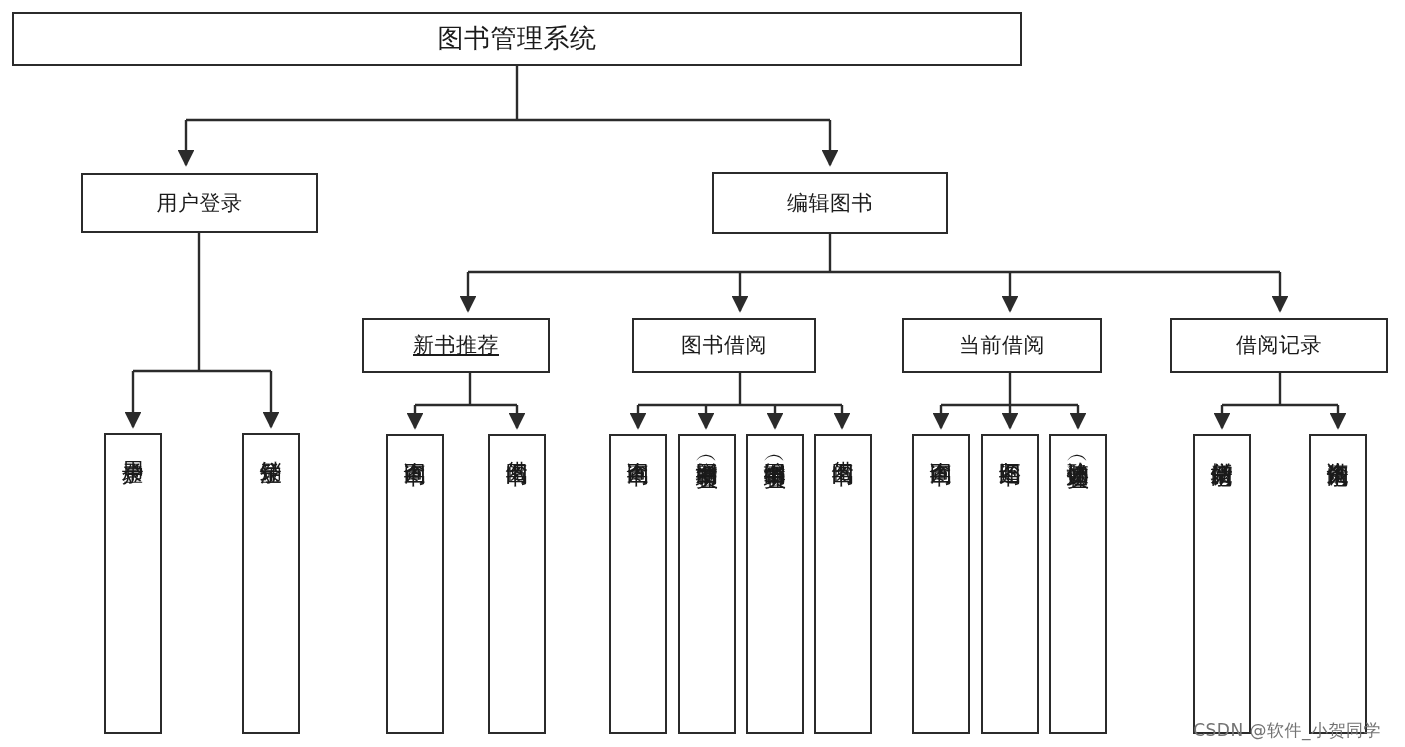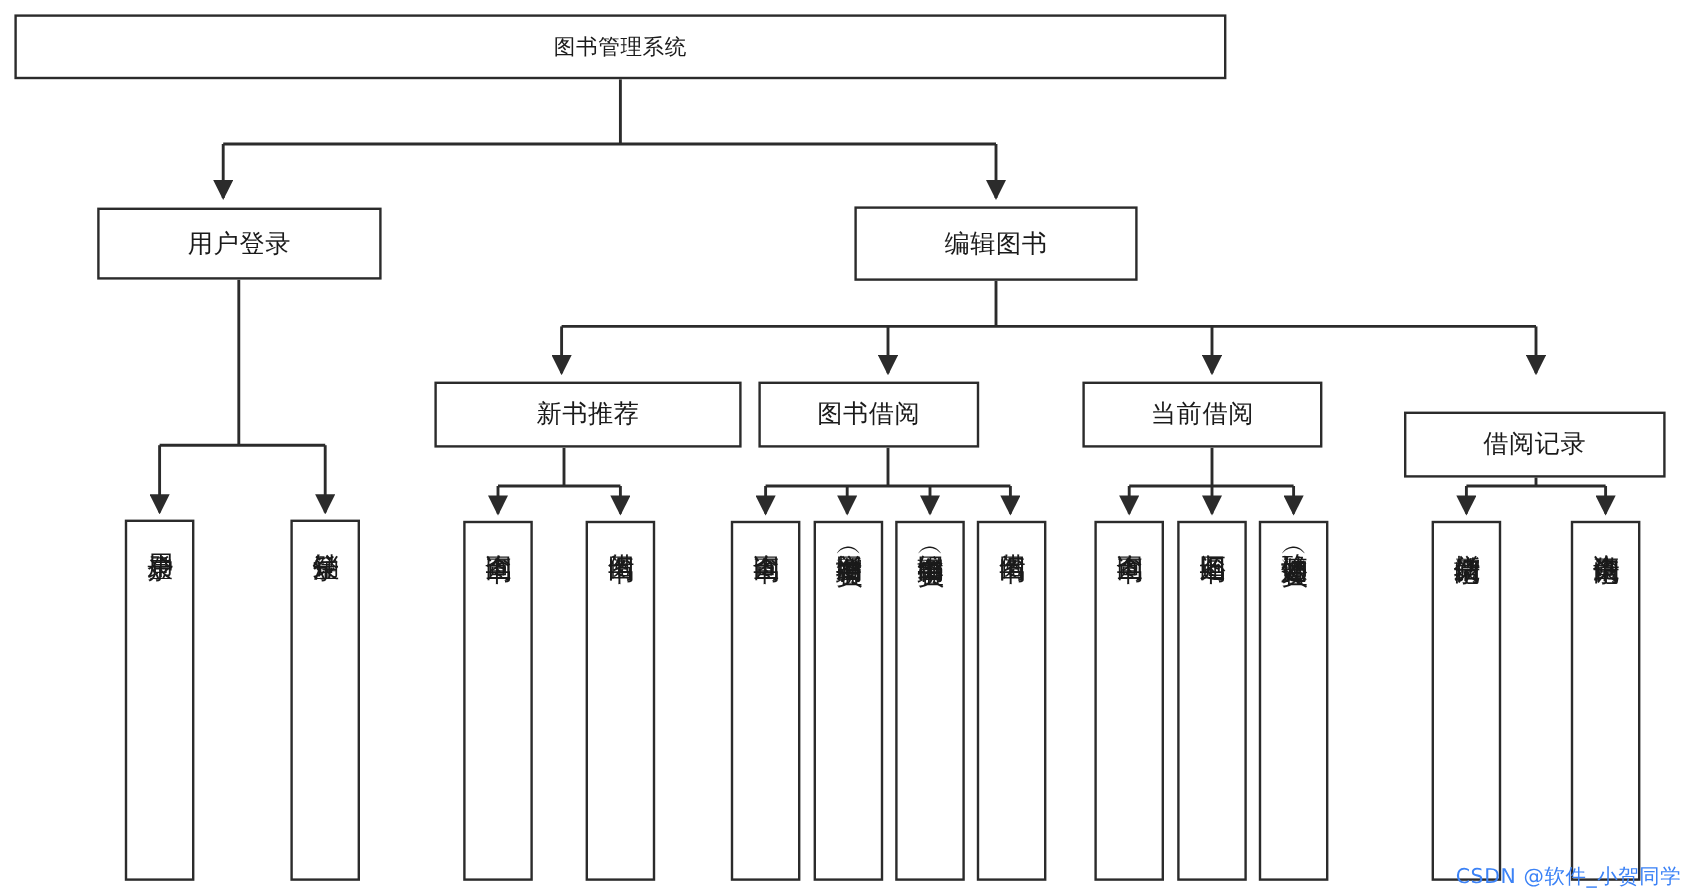--- a/index.html
+++ b/index.html
@@ -41,42 +41,41 @@
     text-align: center;
     line-height: 1.05;
   }
   
   .node.h .lbl {
     font-size: 21px;
     letter-spacing: 0.5px;
     white-space: nowrap;
   }
   .node.root .lbl {
-    font-size: 18px;
-    font-family: Liberation Serif, serif;
+    font-size: 26px;
   }
   
   .node.v {
     align-items: flex-start;
     padding-top: 8px;
   }
   .node.v .lbl {
     writing-mode: vertical-rl;
     text-orientation: upright;
     font-size: 22px;
     line-height: 1.06;
     letter-spacing: 1px;
     white-space: nowrap;
   }
   .watermark {
     position: absolute;
-    right: 4px;
+    right: 24px;
     bottom: 5px;
     font-size: 17px;
-    color: #3b82f6;
+    color: #737373;
     white-space: nowrap;
     z-index: 6;
     letter-spacing: 0.5px;
   }
 </style>
 </head>
 <body>
 
 <div id="canvas">
 
@@ -134,30 +133,30 @@
     <span class="lbl">图书管理系统</span>
   </div>
 
   <div class="node h" style="left:81px; top:173px; width:237px; height:60px;">
     <span class="lbl">用户登录</span>
   </div>
   <div class="node h" style="left:712px; top:172px; width:236px; height:62px;">
     <span class="lbl">编辑图书</span>
   </div>
 
-  <div class="node h" style="left:362px; top:318px; width:256px; height:55px;">
+  <div class="node h" style="left:362px; top:318px; width:188px; height:55px;text-decoration:underline;">
     <span class="lbl">新书推荐</span>
   </div>
   <div class="node h" style="left:632px; top:318px; width:184px; height:55px;">
     <span class="lbl">图书借阅</span>
   </div>
   <div class="node h" style="left:902px; top:318px; width:200px; height:55px;">
     <span class="lbl">当前借阅</span>
   </div>
-  <div class="node h" style="left:1170px; top:318px; width:218px; height:55px;margin-top:25px;">
+  <div class="node h" style="left:1170px; top:318px; width:218px; height:55px;">
     <span class="lbl">借阅记录</span>
   </div>
 
   <div class="node v" style="left:104px; top:433px; width:58px; height:301px;">
     <span class="lbl">用户登录</span>
   </div>
   <div class="node v" style="left:242px; top:433px; width:58px; height:301px;">
     <span class="lbl">注销登录</span>
   </div>
 

